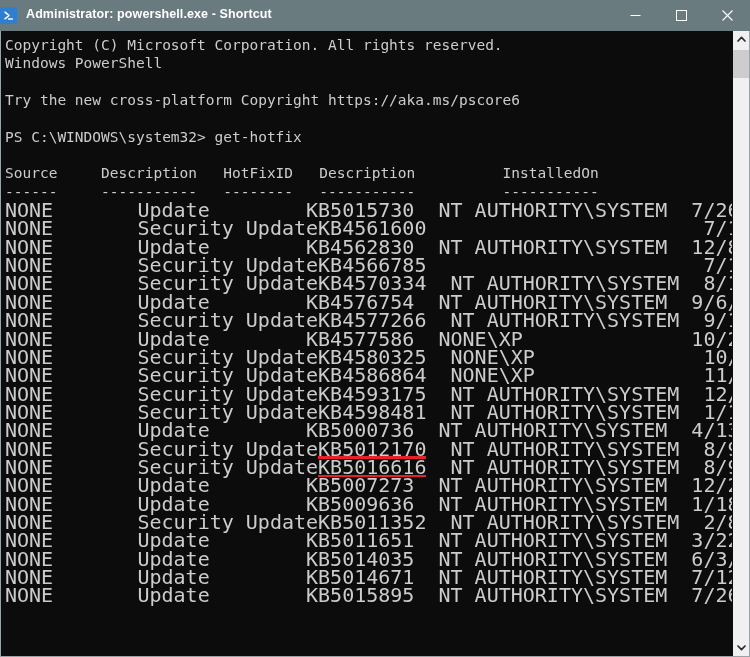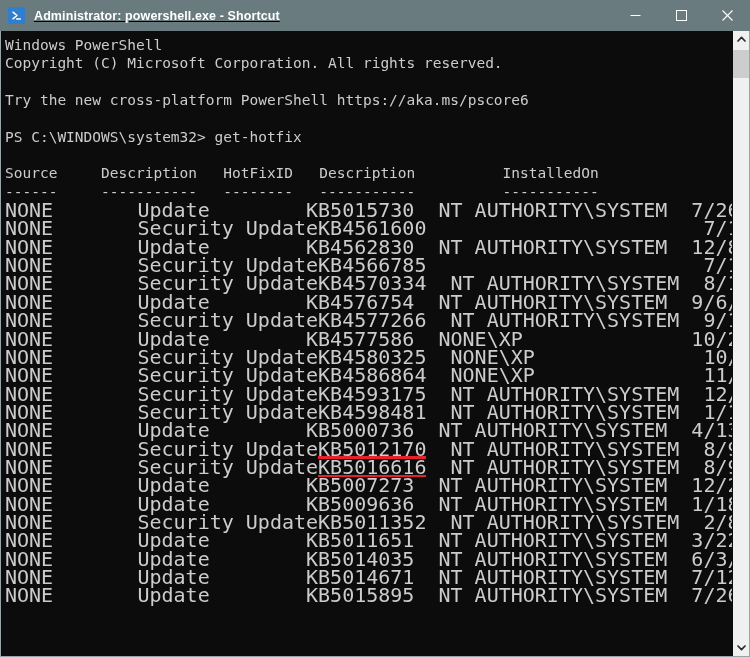--- a/index.html
+++ b/index.html
@@ -29,25 +29,23 @@
     height: 31px;
     min-height: 31px;
     background: #6a7b80;
     display: flex;
     align-items: center;
     box-sizing: border-box;
     position: relative;
   }
   .title-left {
     display: flex;
-    align-items: center;
-    padding-left: 8px;
+    padding-left: 0;
     flex: 1;
     min-width: 0;
-    text-decoration: underline;
   }
   .ps-icon {
     width: 17px;
     height: 17px;
     background: #2f7fd0;
     border-radius: 1px;
     display: flex;
     align-items: center;
     justify-content: center;
     margin-right: 9px;
@@ -196,24 +194,24 @@
           <line x1="0.5" y1="0.5" x2="10.5" y2="10.5" stroke="#ffffff" stroke-width="1.1"></line>
           <line x1="10.5" y1="0.5" x2="0.5" y2="10.5" stroke="#ffffff" stroke-width="1.1"></line>
         </svg>
       </div>
     </div>
   </div>
 
   <div class="console-area">
 
     <div class="console">
+      <div class="line">Copyright (C) Microsoft Corporation. All rights reserved.</div>
       <div class="line">Windows PowerShell</div>
-      <div class="line">Copyright (C) Microsoft Corporation. All rights reserved.</div>
       <div class="line blank">&nbsp;</div>
-      <div class="line">Try the new cross-platform PowerShell https://aka.ms/pscore6</div>
+      <div class="line">Try the new cross-platform Copyright https://aka.ms/pscore6</div>
       <div class="line blank">&nbsp;</div>
       <div class="line" id="command-line">PS C:\WINDOWS\system32&gt; get-hotfix</div>
       <div class="line blank">&nbsp;</div>
       <div class="line" id="header-row">Source     Description   HotFixID   Description          InstalledOn</div>
       <div class="line" id="rule-row">------     -----------   --------   -----------          -----------</div>
       <div id="table-body">
           <div class="row">NONE       Update        <span>KB5015730</span>  NT AUTHORITY\SYSTEM  7/26/2022 12:00:00 AM</div>
           <div class="row">NONE       Security Update<span>KB4561600</span>                       7/10/2020 12:00:00 AM</div>
           <div class="row">NONE       Update        <span>KB4562830</span>  NT AUTHORITY\SYSTEM  12/8/2020 12:00:00 AM</div>
           <div class="row">NONE       Security Update<span>KB4566785</span>                       7/10/2020 12:00:00 AM</div>

